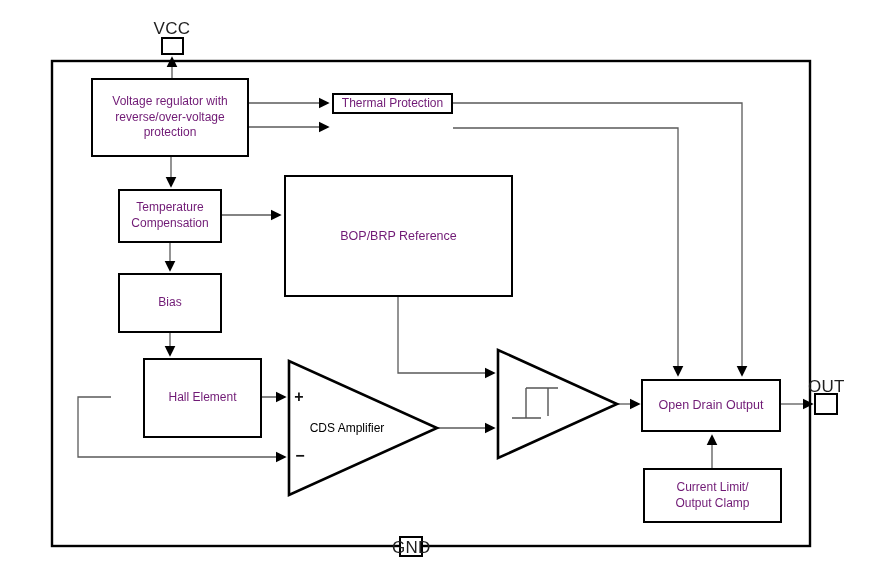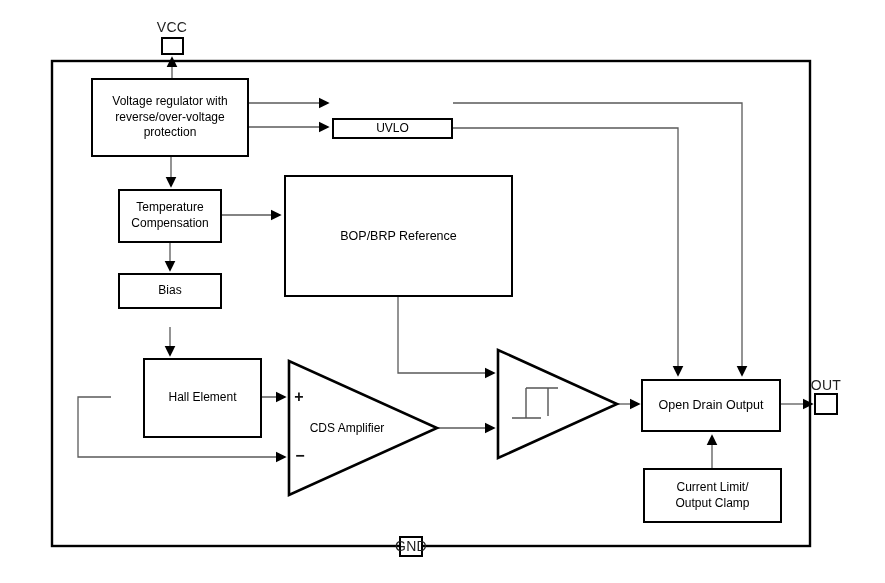--- a/index.html
+++ b/index.html
@@ -4,27 +4,27 @@
 <style>
   html,body{margin:0;padding:0;background:#ffffff;}
   .canvas{
     position:relative;width:885px;height:583px;background:#ffffff;
     font-family:"Liberation Sans", sans-serif;color:#333333;overflow:hidden;
   }
   .wires{position:absolute;left:0;top:0;z-index:1;}
   .block{
     position:absolute;box-sizing:border-box;background:#ffffff;border:2px solid #000000;
     display:flex;align-items:center;justify-content:center;text-align:center;
-    font-size:12px;line-height:1.32;white-space:pre-line;z-index:2;color:#000000;
+    font-size:12px;line-height:1.32;white-space:pre-line;z-index:2;color:#701a75;
   }
   .pin{
     position:absolute;box-sizing:border-box;background:#ffffff;border:2.5px solid #000000;z-index:3;
   }
   .pinlabel{
-    position:absolute;font-size:14px;color:#1f1f1f;text-align:center;z-index:4;letter-spacing:.3px;
+    position:absolute;font-size:17px;color:#1f1f1f;text-align:center;z-index:4;letter-spacing:.3px;
   }
   .amptext{
     position:absolute;z-index:2;font-size:12px;color:#000000;text-align:center;
   }
   .sign{font-weight:bold;font-size:16px;color:#111;}
 </style>
 </head>
 <body>
 
 <div class="canvas">
@@ -58,29 +58,29 @@
     <polygon points="289,361 289,495 437,428" fill="#ffffff" stroke="#000000" stroke-width="2.6"></polygon>
     <polygon points="498,350 498,458 617,404" fill="#ffffff" stroke="#000000" stroke-width="2.6"></polygon>
 
     <path d="M512,418 L541,418 M526,418 L526,388 M526,388 L558,388 M548,388 L548,416" fill="none" stroke="#555555" stroke-width="1.4"></path>
   </svg>
 
   <div class="block" style="left:91px;top:78px;width:158px;height:79px;">Voltage regulator with
 reverse/over-voltage
 protection</div>
 
+  <div class="block" style="left:332px;top:93px;width:121px;height:21px;">Thermal Protection</div>
 
-  <div class="block" style="left:332px;top:118px;width:121px;height:21px;">UVLO</div>
 
   <div class="block" style="left:118px;top:189px;width:104px;height:54px;">Temperature
 Compensation</div>
 
   <div class="block" style="left:284px;top:175px;width:229px;height:122px;font-size:12.5px;">BOP/BRP Reference</div>
 
-  <div class="block" style="left:118px;top:273px;width:104px;height:36px;">Bias</div>
+  <div class="block" style="left:118px;top:273px;width:104px;height:60px;">Bias</div>
 
   <div class="block" style="left:111px;top:358px;width:119px;height:80px;margin-left:32px;">Hall Element</div>
 
   <div class="block" style="left:641px;top:379px;width:140px;height:53px;font-size:12.5px;">Open Drain Output</div>
 
   <div class="block" style="left:643px;top:468px;width:139px;height:55px;">Current Limit/
 Output Clamp</div>
 
   <div class="amptext" style="left:296px;top:421px;width:102px;">CDS Amplifier</div>
   <div class="amptext sign" style="left:290px;top:388px;width:18px;">+</div>

